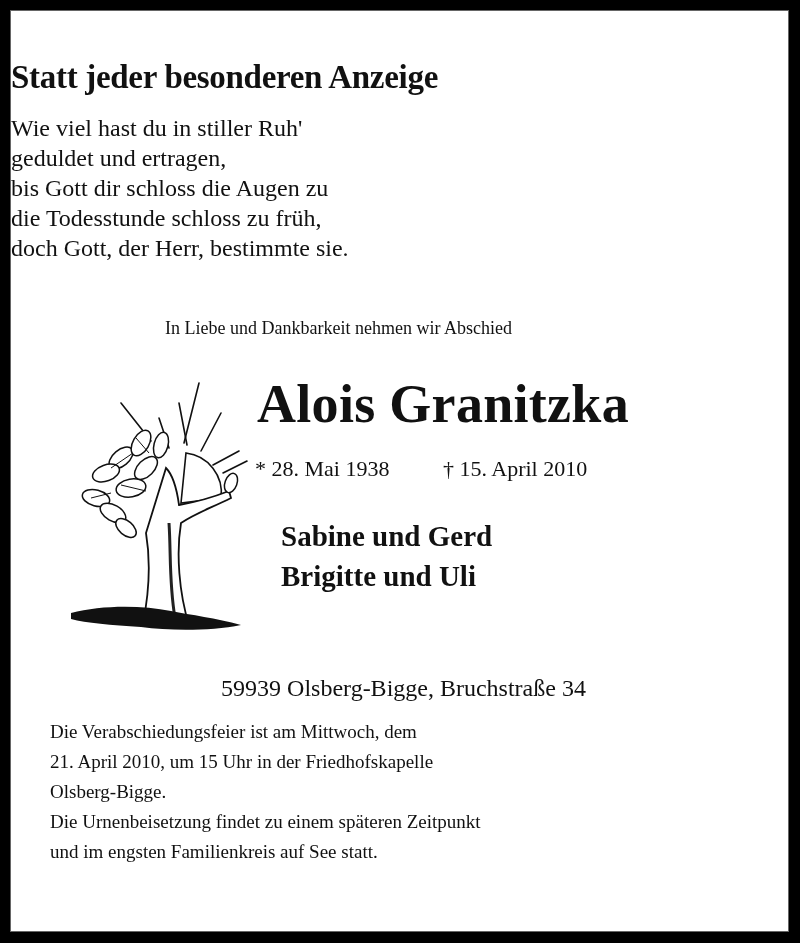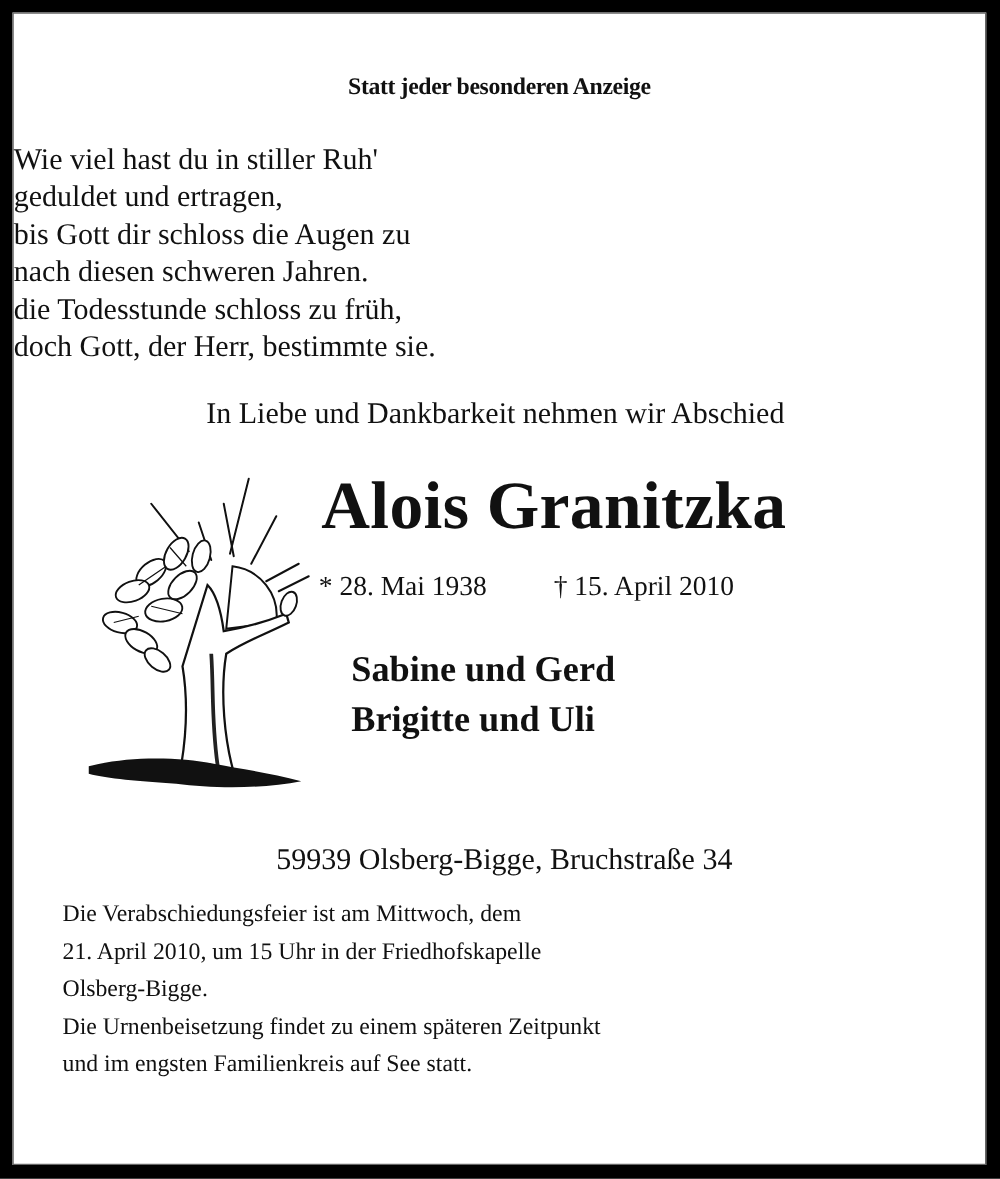--- a/index.html
+++ b/index.html
@@ -8,28 +8,28 @@
       background: #000;
       font-family: "Liberation Serif", "DejaVu Serif", serif;
       color: #111;
     }
     .card {
       position: absolute; left: 10px; top: 10px; width: 779px; height: 922px;
       background: #fff; border: 1px solid #666; box-sizing: border-box;
     }
     .abs { position: absolute; white-space: nowrap; }
     .heading {
-      left: 0; width: 100%; top: 48px; text-align: center;
-      font-weight: bold; font-size: 19px; letter-spacing: -0.3px;
+      left: 0; width: 100%; top: 48px; 
+      font-weight: bold; font-size: 33px; letter-spacing: -0.3px;
     }
     .poem {
       left: 0; width: 100%; top: 102px; 
       font-size: 24px; line-height: 30px;
     }
-    .farewell { left: 154px; top: 307px; font-size: 24px; }
+    .farewell { left: 154px; top: 307px; font-size: 18px; }
     .name {
       left: 246px; top: 362px; font-weight: bold; font-size: 54px; letter-spacing: 0.3px; text-align: right;
     }
     .dates { left: 244px; top: 445px; font-size: 22px; }
     .dates .death { margin-left: 48px; }
     .family { left: 270px; top: 505px; font-size: 29px; line-height: 40px; font-weight: bold; }
     .family .note { font-weight: normal; font-size: 24px; }
     .address { left: 0; width: 100%; top: 664px; text-align: center; font-size: 24px; }
     .address span { margin-left: 8px; }
     .details { left: 39px; top: 706px; font-size: 19px; line-height: 30px; }
@@ -39,21 +39,20 @@
 <body>
 
 <div class="card">
 
   <div class="abs heading">Statt jeder besonderen Anzeige</div>
 
   <div class="abs poem">
     <div>Wie viel hast du in stiller Ruh'</div>
     <div>geduldet und ertragen,</div>
     <div>bis Gott dir schloss die Augen zu</div>
-    <div>nach diesen schweren Jahren.</div>
     <div>die Todesstunde schloss zu früh,</div>
     <div>doch Gott, der Herr, bestimmte sie.</div>
   </div>
 
   <div class="abs farewell">In Liebe und Dankbarkeit nehmen wir Abschied</div>
 
   <svg class="abs tree" viewBox="0 0 205 280">
     <g stroke="#111" stroke-width="1.6" fill="none" stroke-linecap="round">
 
       <line x1="148" y1="10" x2="133" y2="70"></line>

